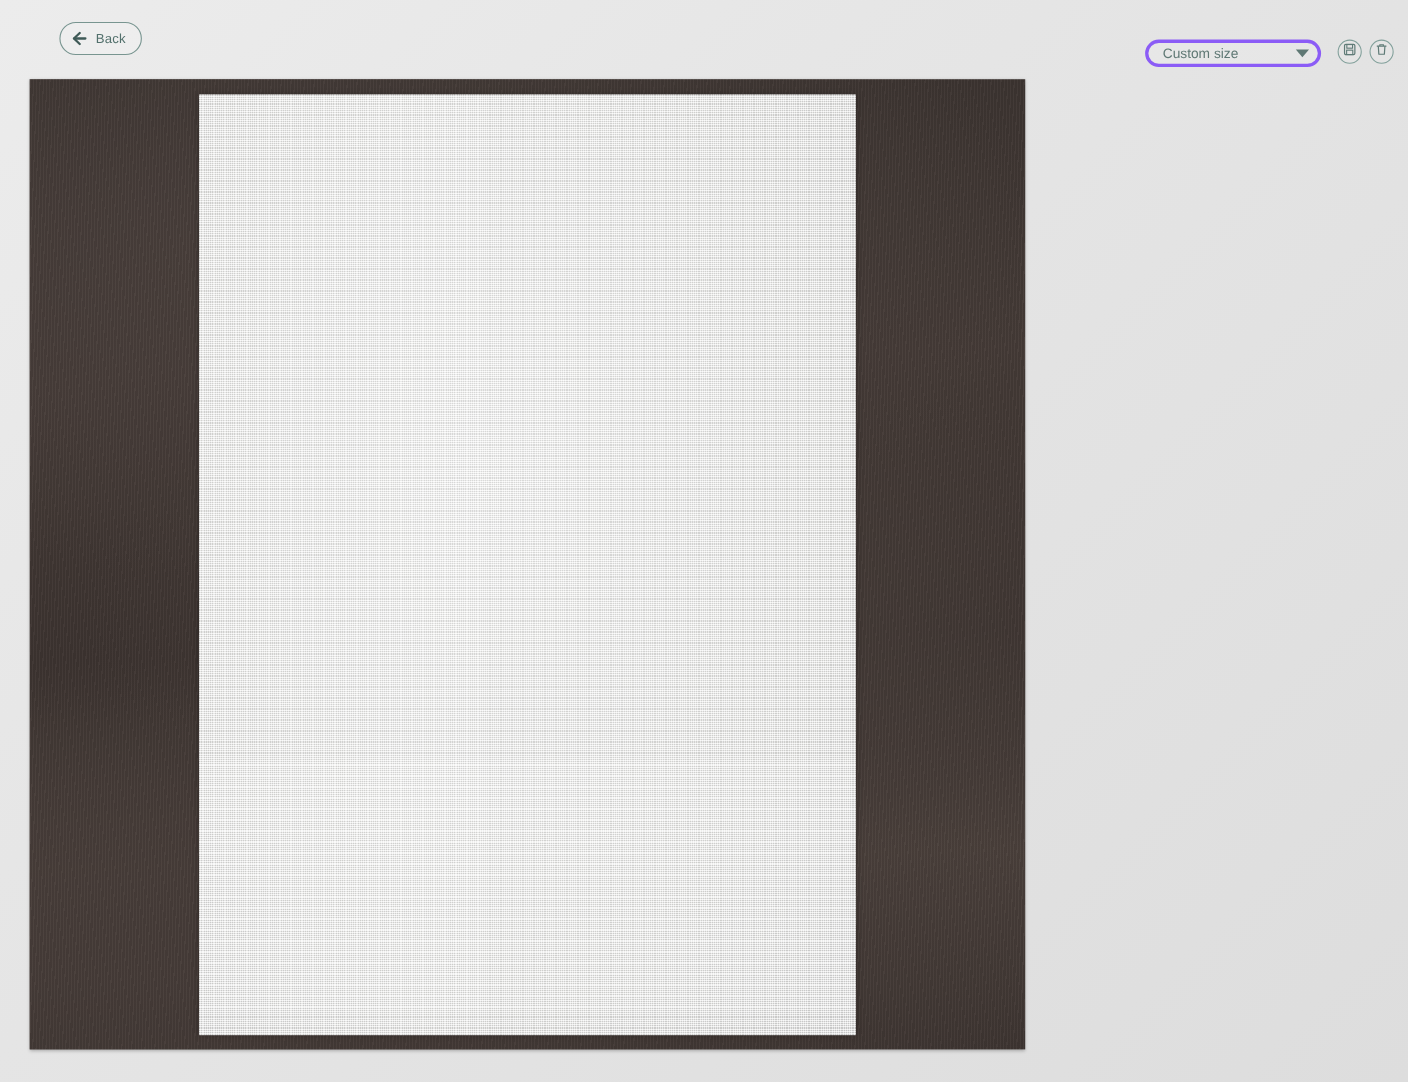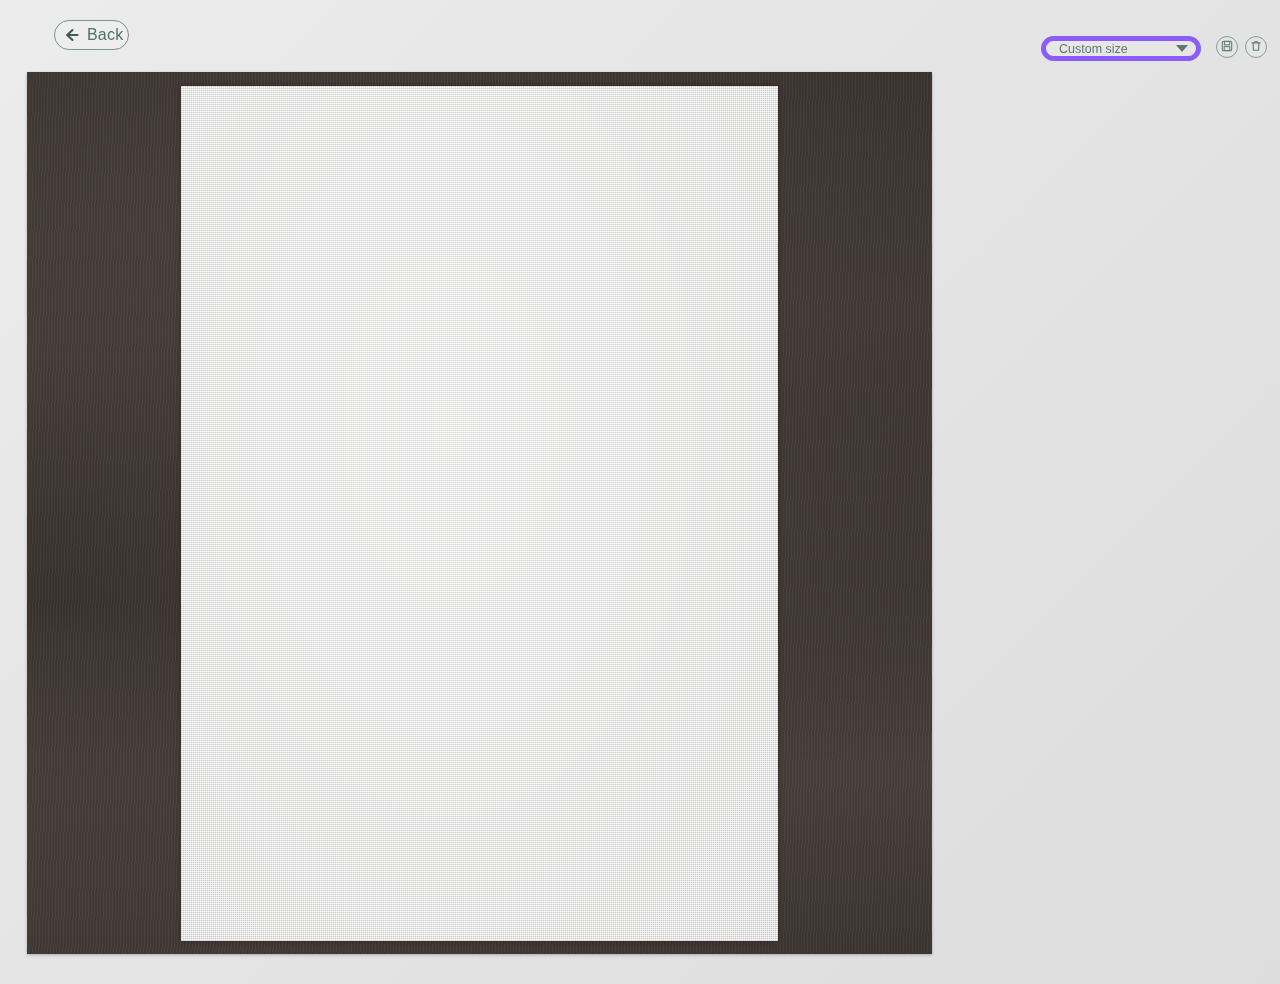--- a/index.html
+++ b/index.html
@@ -32,30 +32,30 @@
     border-radius: 15px;
     background: rgba(255,255,255,0.15);
     display: flex;
     align-items: center;
     gap: 6px;
     padding-left: 9px;
     cursor: pointer;
   }
   .back-btn .arrow-ico { width: 17px; height: 16px; display:block; }
   .back-label {
-    font-size: 16px;
+    font-size: 12px;
     color: #52706c;
     letter-spacing: .2px;
   }
 
   .size-select {
     position: absolute;
     left: 1041px; top: 36px;
     width: 160px; height: 25px;
-    border: 5px solid #8b5cf6;
+    border: 3px solid #8b5cf6;
     border-radius: 13px;
     background: rgba(255,255,255,0.12);
     display: flex;
     align-items: center;
     padding: 0 8px 0 13px;
     cursor: pointer;
   }
   .size-select .sel-text {
     flex: 1;
     font-size: 12.5px;

